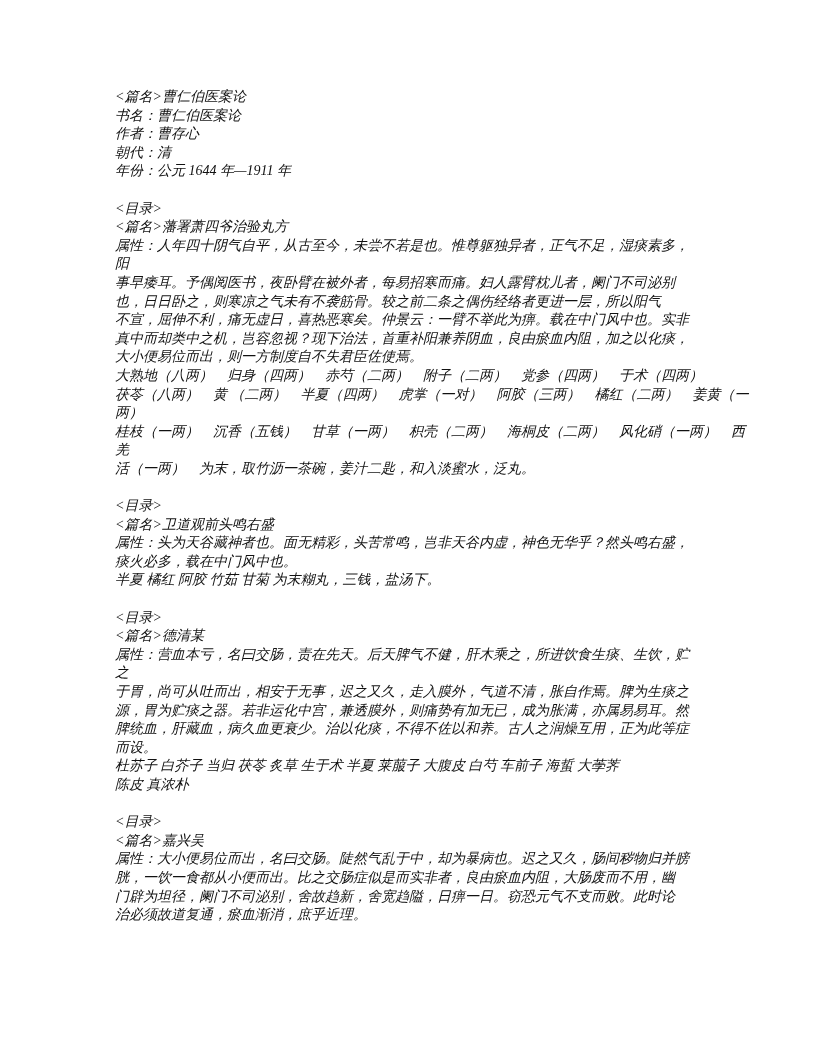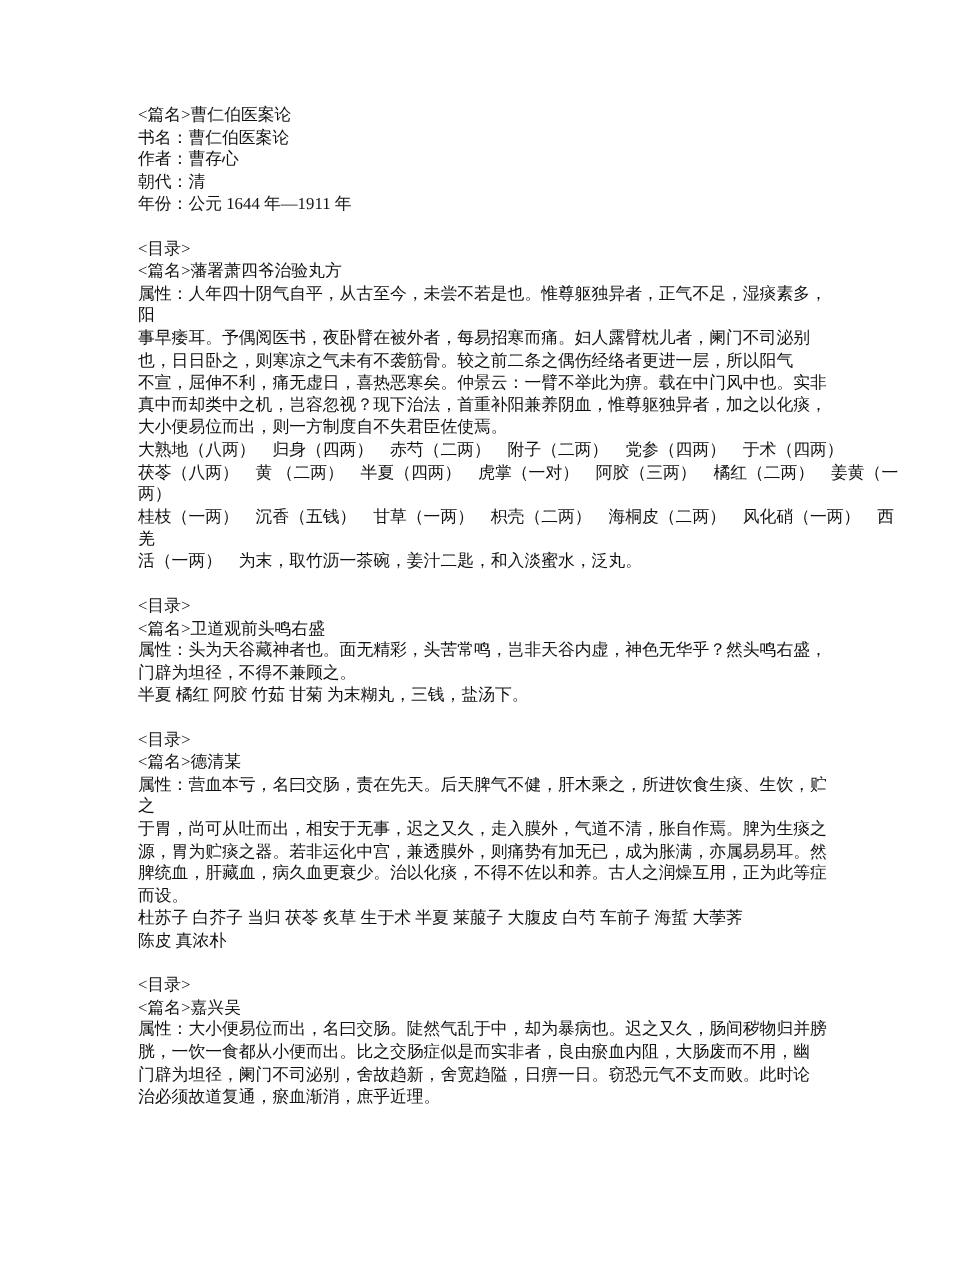--- a/index.html
+++ b/index.html
@@ -6,20 +6,21 @@
     margin: 0;
     padding: 0;
     background: #ffffff;
   }
   .page {
     position: relative;
     width: 816px;
     height: 1016px;
     background: #ffffff;
     overflow: hidden;
+    font-style: italic;
   }
   .textblock {
     position: absolute;
     left: 115px;
     top: 88px;
     width: 600px;
     font-family: "Liberation Serif", "DejaVu Serif", serif;
     font-size: 14px;
     color: #111111;
   }
@@ -41,33 +42,33 @@
       <div class="line">朝代：清</div>
       <div class="line">年份：公元 1644 年—1911 年</div>
       <div class="line"></div>
       <div class="line">&lt;目录&gt;</div>
       <div class="line">&lt;篇名&gt;藩署萧四爷治验丸方</div>
       <div class="line">属性：人年四十阴气自平，从古至今，未尝不若是也。惟尊躯独异者，正气不足，湿痰素多，</div>
       <div class="line">阳</div>
       <div class="line">事早痿耳。予偶阅医书，夜卧臂在被外者，每易招寒而痛。妇人露臂枕儿者，阑门不司泌别</div>
       <div class="line">也，日日卧之，则寒凉之气未有不袭筋骨。较之前二条之偶伤经络者更进一层，所以阳气</div>
       <div class="line">不宣，屈伸不利，痛无虚日，喜热恶寒矣。仲景云：一臂不举此为痹。载在中门风中也。实非</div>
-      <div class="line">真中而却类中之机，岂容忽视？现下治法，首重补阳兼养阴血，惟尊躯独异者，加之以化痰，</div>
+      <div class="line">真中而却类中之机，岂容忽视？现下治法，首重补阳兼养阴血，良由瘀血内阻，加之以化痰，</div>
       <div class="line">大小便易位而出，则一方制度自不失君臣佐使焉。</div>
       <div class="line">大熟地（八两）　归身（四两）　赤芍（二两）　附子（二两）　党参（四两）　于术（四两）</div>
       <div class="line">茯苓（八两）　黄 （二两）　半夏（四两）　虎掌（一对）　阿胶（三两）　橘红（二两）　姜黄（一</div>
       <div class="line">两）</div>
       <div class="line">桂枝（一两）　沉香（五钱）　甘草（一两）　枳壳（二两）　海桐皮（二两）　风化硝（一两）　西</div>
       <div class="line">羌</div>
       <div class="line">活（一两）　为末，取竹沥一茶碗，姜汁二匙，和入淡蜜水，泛丸。</div>
       <div class="line"></div>
       <div class="line">&lt;目录&gt;</div>
       <div class="line">&lt;篇名&gt;卫道观前头鸣右盛</div>
       <div class="line">属性：头为天谷藏神者也。面无精彩，头苦常鸣，岂非天谷内虚，神色无华乎？然头鸣右盛，</div>
-      <div class="line">门辟为坦径，不得不兼顾之。</div>
+      <div class="line">痰火必多，载在中门风中也。</div>
       <div class="line">半夏 橘红 阿胶 竹茹 甘菊 为末糊丸，三钱，盐汤下。</div>
       <div class="line"></div>
       <div class="line">&lt;目录&gt;</div>
       <div class="line">&lt;篇名&gt;德清某</div>
       <div class="line">属性：营血本亏，名曰交肠，责在先天。后天脾气不健，肝木乘之，所进饮食生痰、生饮，贮</div>
       <div class="line">之</div>
       <div class="line">于胃，尚可从吐而出，相安于无事，迟之又久，走入膜外，气道不清，胀自作焉。脾为生痰之</div>
       <div class="line">源，胃为贮痰之器。若非运化中宫，兼透膜外，则痛势有加无已，成为胀满，亦属易易耳。然</div>
       <div class="line">脾统血，肝藏血，病久血更衰少。治以化痰，不得不佐以和养。古人之润燥互用，正为此等症</div>
       <div class="line">而设。</div>

